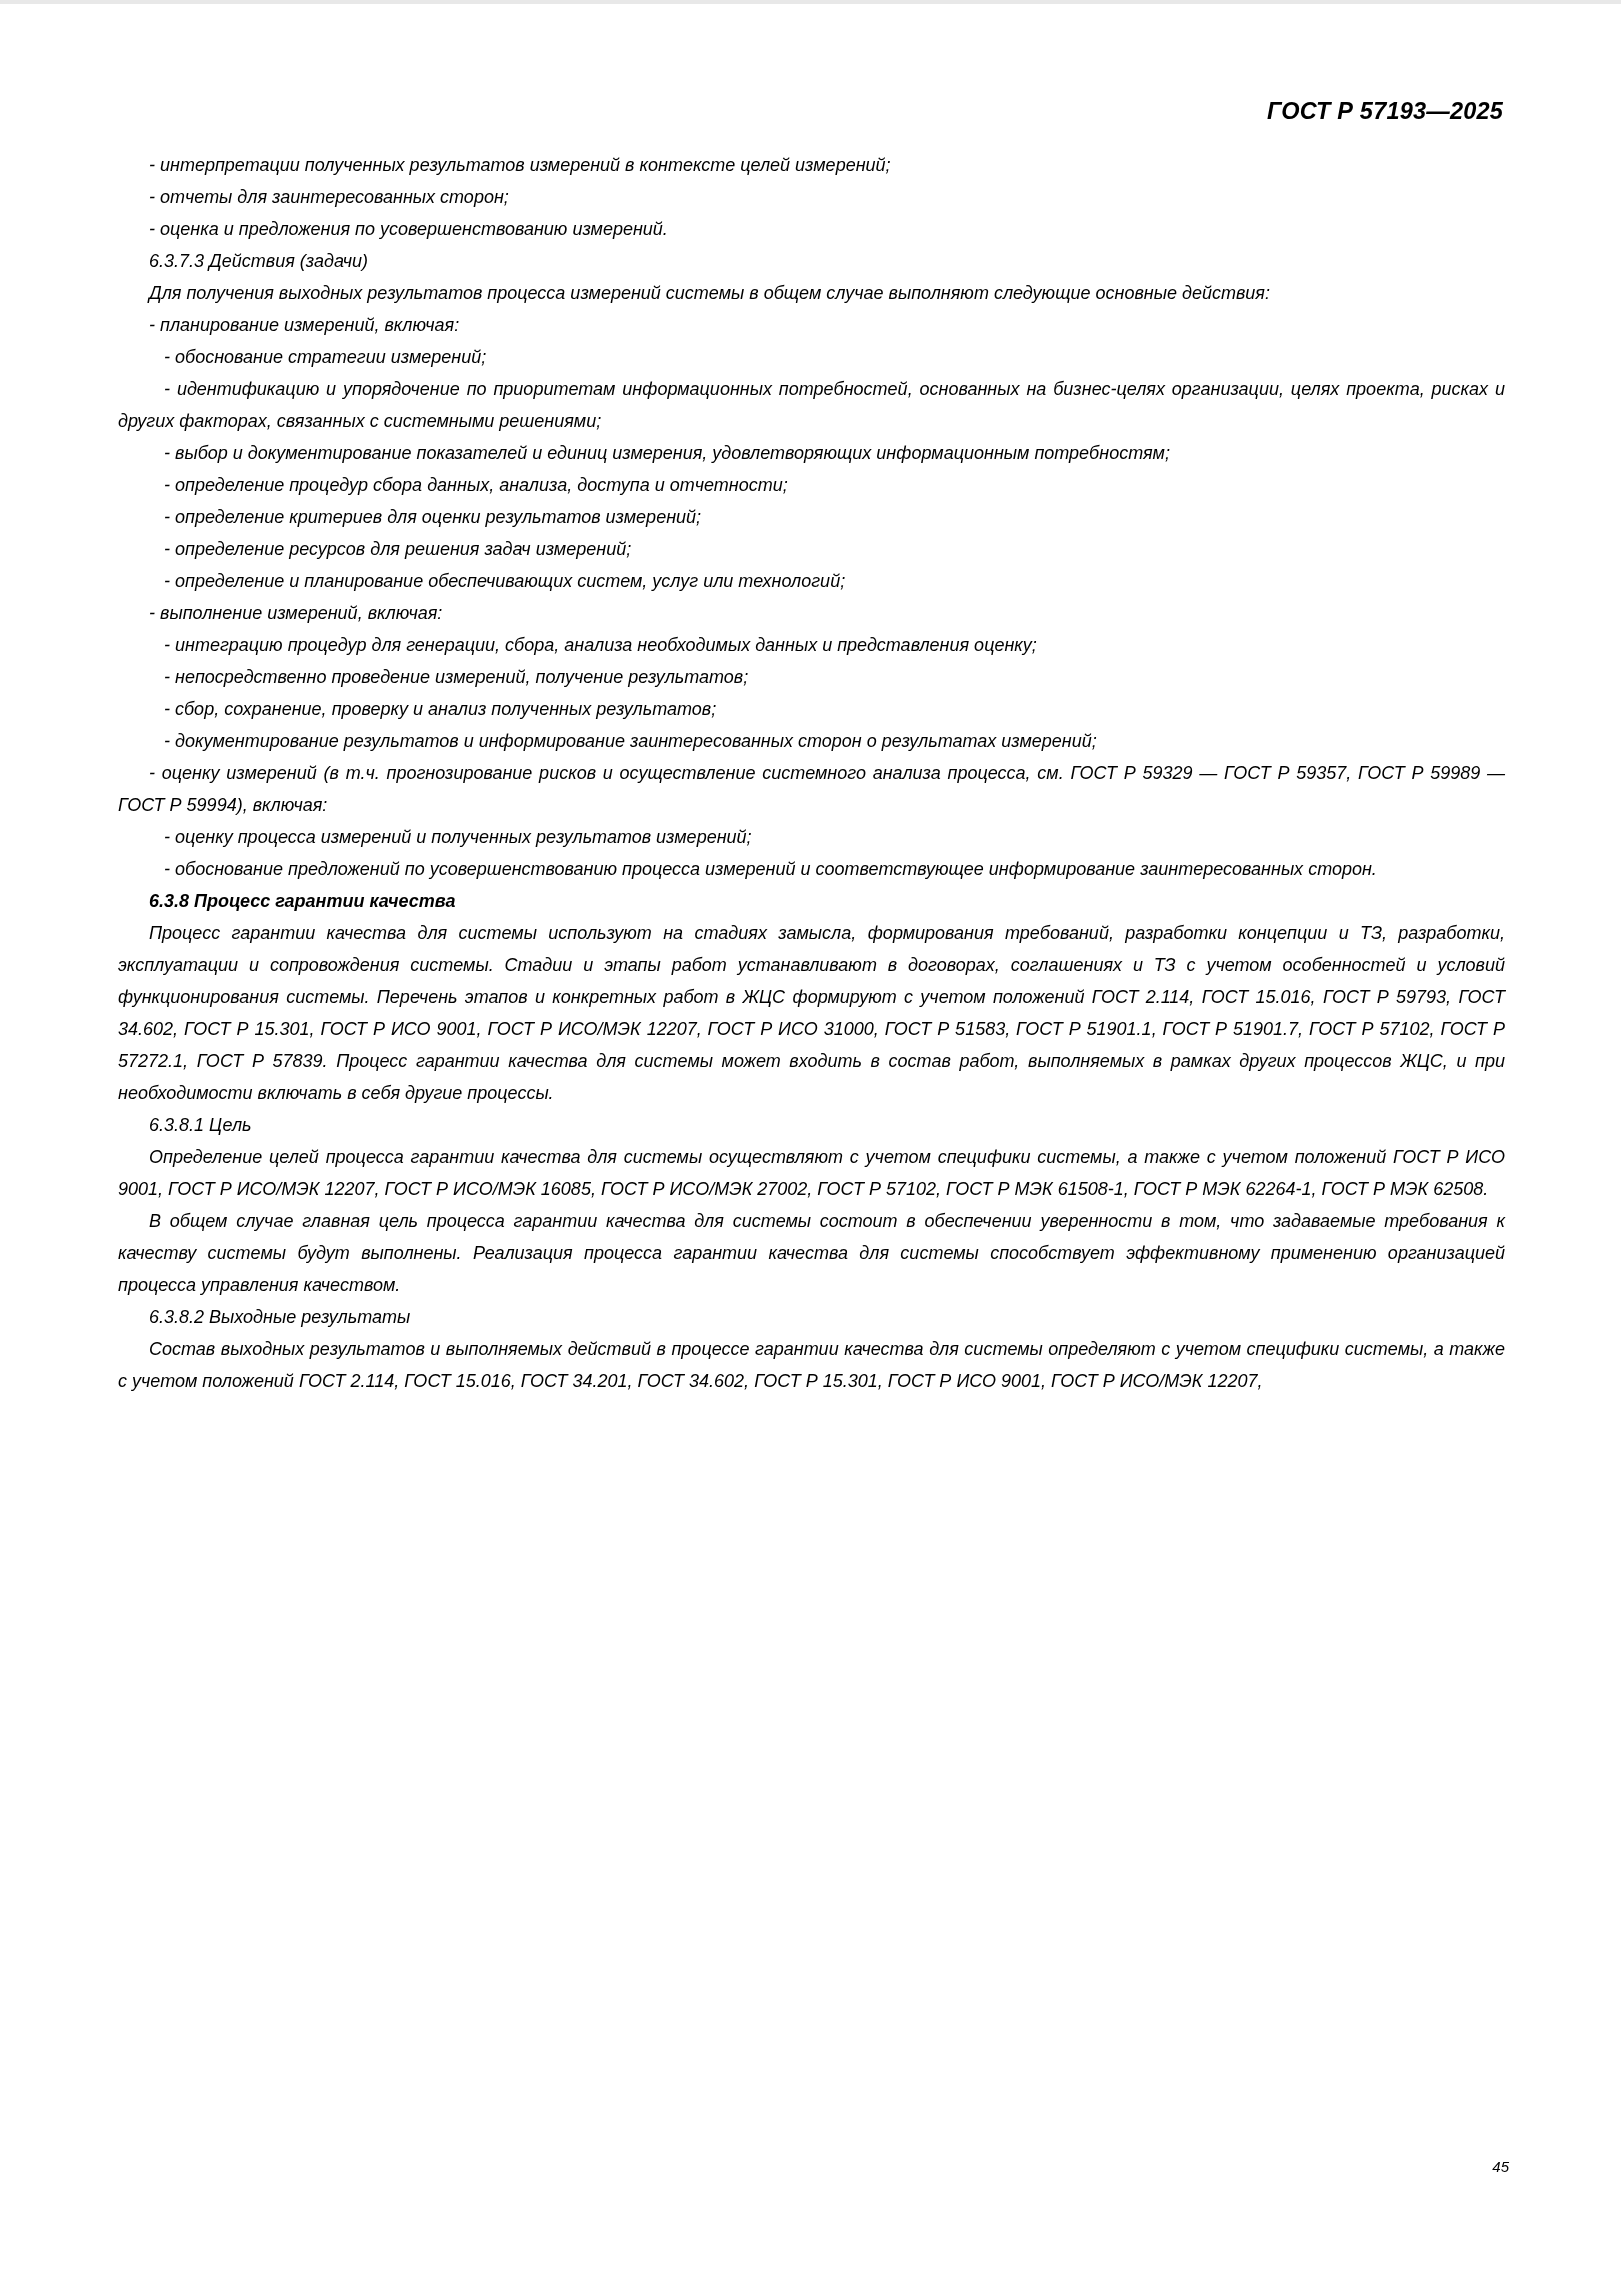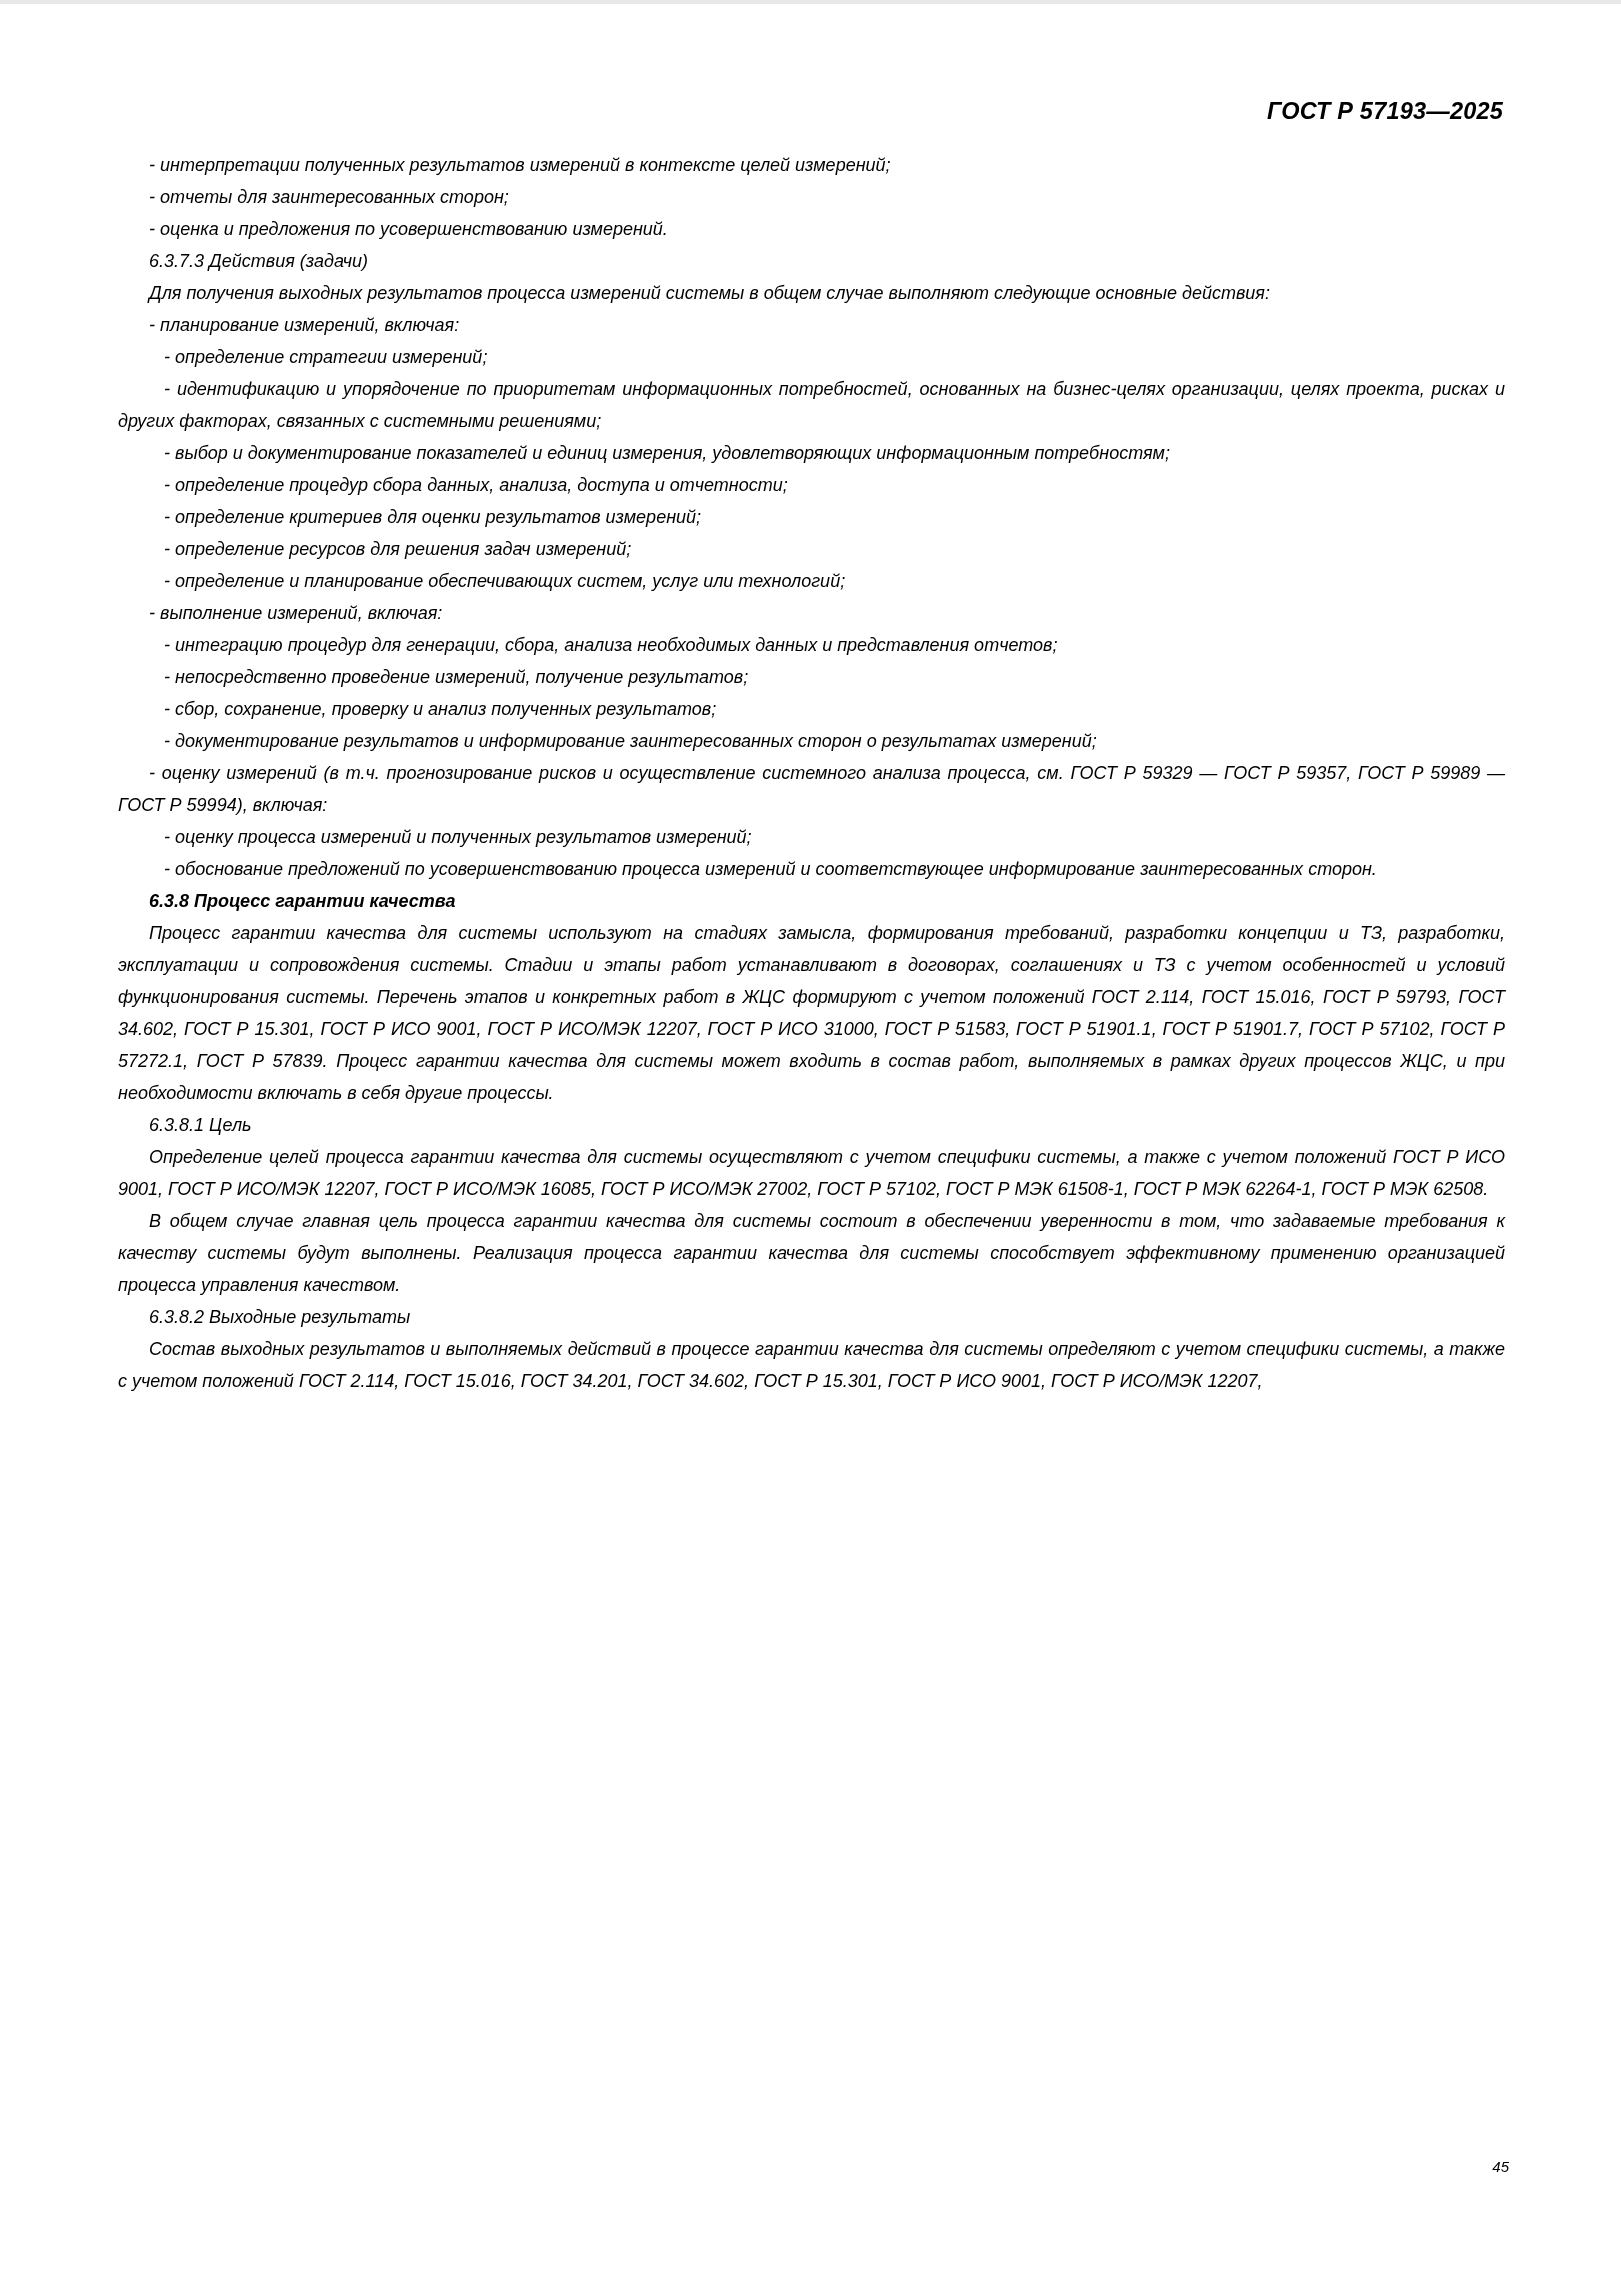--- a/index.html
+++ b/index.html
@@ -62,29 +62,29 @@
 <div class="page">
   <div class="doc-header">ГОСТ Р 57193—2025</div>
 
   <div class="doc-body" id="doc-body">
       <p class="list1">- интерпретации полученных результатов измерений в контексте целей измерений;</p>
       <p class="list1">- отчеты для заинтересованных сторон;</p>
       <p class="list1">- оценка и предложения по усовершенствованию измерений.</p>
       <p class="heading">6.3.7.3 Действия (задачи)</p>
       <p class="para">Для получения выходных результатов процесса измерений системы в общем случае выполняют следующие основные действия:</p>
       <p class="list1">- планирование измерений, включая:</p>
-      <p class="list2">- определение стратегии измерений;</p>
+      <p class="list2">- обоснование стратегии измерений;</p>
       <p class="list2">- идентификацию и упорядочение по приоритетам информационных потребностей, основанных на бизнес-целях организации, целях проекта, рисках и других факторах, связанных с системными решениями;</p>
       <p class="list2">- выбор и документирование показателей и единиц измерения, удовлетворяющих информационным потребностям;</p>
       <p class="list2">- определение процедур сбора данных, анализа, доступа и отчетности;</p>
       <p class="list2">- определение критериев для оценки результатов измерений;</p>
       <p class="list2">- определение ресурсов для решения задач измерений;</p>
       <p class="list2">- определение и планирование обеспечивающих систем, услуг или технологий;</p>
       <p class="list1">- выполнение измерений, включая:</p>
-      <p class="list2">- интеграцию процедур для генерации, сбора, анализа необходимых данных и представления отчетов;</p>
+      <p class="list2">- интеграцию процедур для генерации, сбора, анализа необходимых данных и представления оценку;</p>
       <p class="list2">- непосредственно проведение измерений, получение результатов;</p>
       <p class="list2">- сбор, сохранение, проверку и анализ полученных результатов;</p>
       <p class="list2">- документирование результатов и информирование заинтересованных сторон о результатах измерений;</p>
       <p class="list1">- оценку измерений (в т.ч. прогнозирование рисков и осуществление системного анализа процесса, см. ГОСТ Р 59329 — ГОСТ Р 59357, ГОСТ Р 59989 — ГОСТ Р 59994), включая:</p>
       <p class="list2">- оценку процесса измерений и полученных результатов измерений;</p>
       <p class="list2">- обоснование предложений по усовершенствованию процесса измерений и соответствующее информирование заинтересованных сторон.</p>
       <p class="heading-bold">6.3.8 Процесс гарантии качества</p>
       <p class="para">Процесс гарантии качества для системы используют на стадиях замысла, формирования требований, разработки концепции и ТЗ, разработки, эксплуатации и сопровождения системы. Стадии и этапы работ устанавливают в договорах, соглашениях и ТЗ с учетом особенностей и условий функционирования системы. Перечень этапов и конкретных работ в ЖЦС формируют с учетом положений ГОСТ 2.114, ГОСТ 15.016, ГОСТ Р 59793, ГОСТ 34.602, ГОСТ Р 15.301, ГОСТ Р ИСО 9001, ГОСТ Р ИСО/МЭК 12207, ГОСТ Р ИСО 31000, ГОСТ Р 51583, ГОСТ Р 51901.1, ГОСТ Р 51901.7, ГОСТ Р 57102, ГОСТ Р 57272.1, ГОСТ Р 57839. Процесс гарантии качества для системы может входить в состав работ, выполняемых в рамках других процессов ЖЦС, и при необходимости включать в себя другие процессы.</p>
       <p class="heading">6.3.8.1 Цель</p>
       <p class="para">Определение целей процесса гарантии качества для системы осуществляют с учетом специфики системы, а также с учетом положений ГОСТ Р ИСО 9001, ГОСТ Р ИСО/МЭК 12207, ГОСТ Р ИСО/МЭК 16085, ГОСТ Р ИСО/МЭК 27002, ГОСТ Р 57102, ГОСТ Р МЭК 61508-1, ГОСТ Р МЭК 62264-1, ГОСТ Р МЭК 62508.</p>

